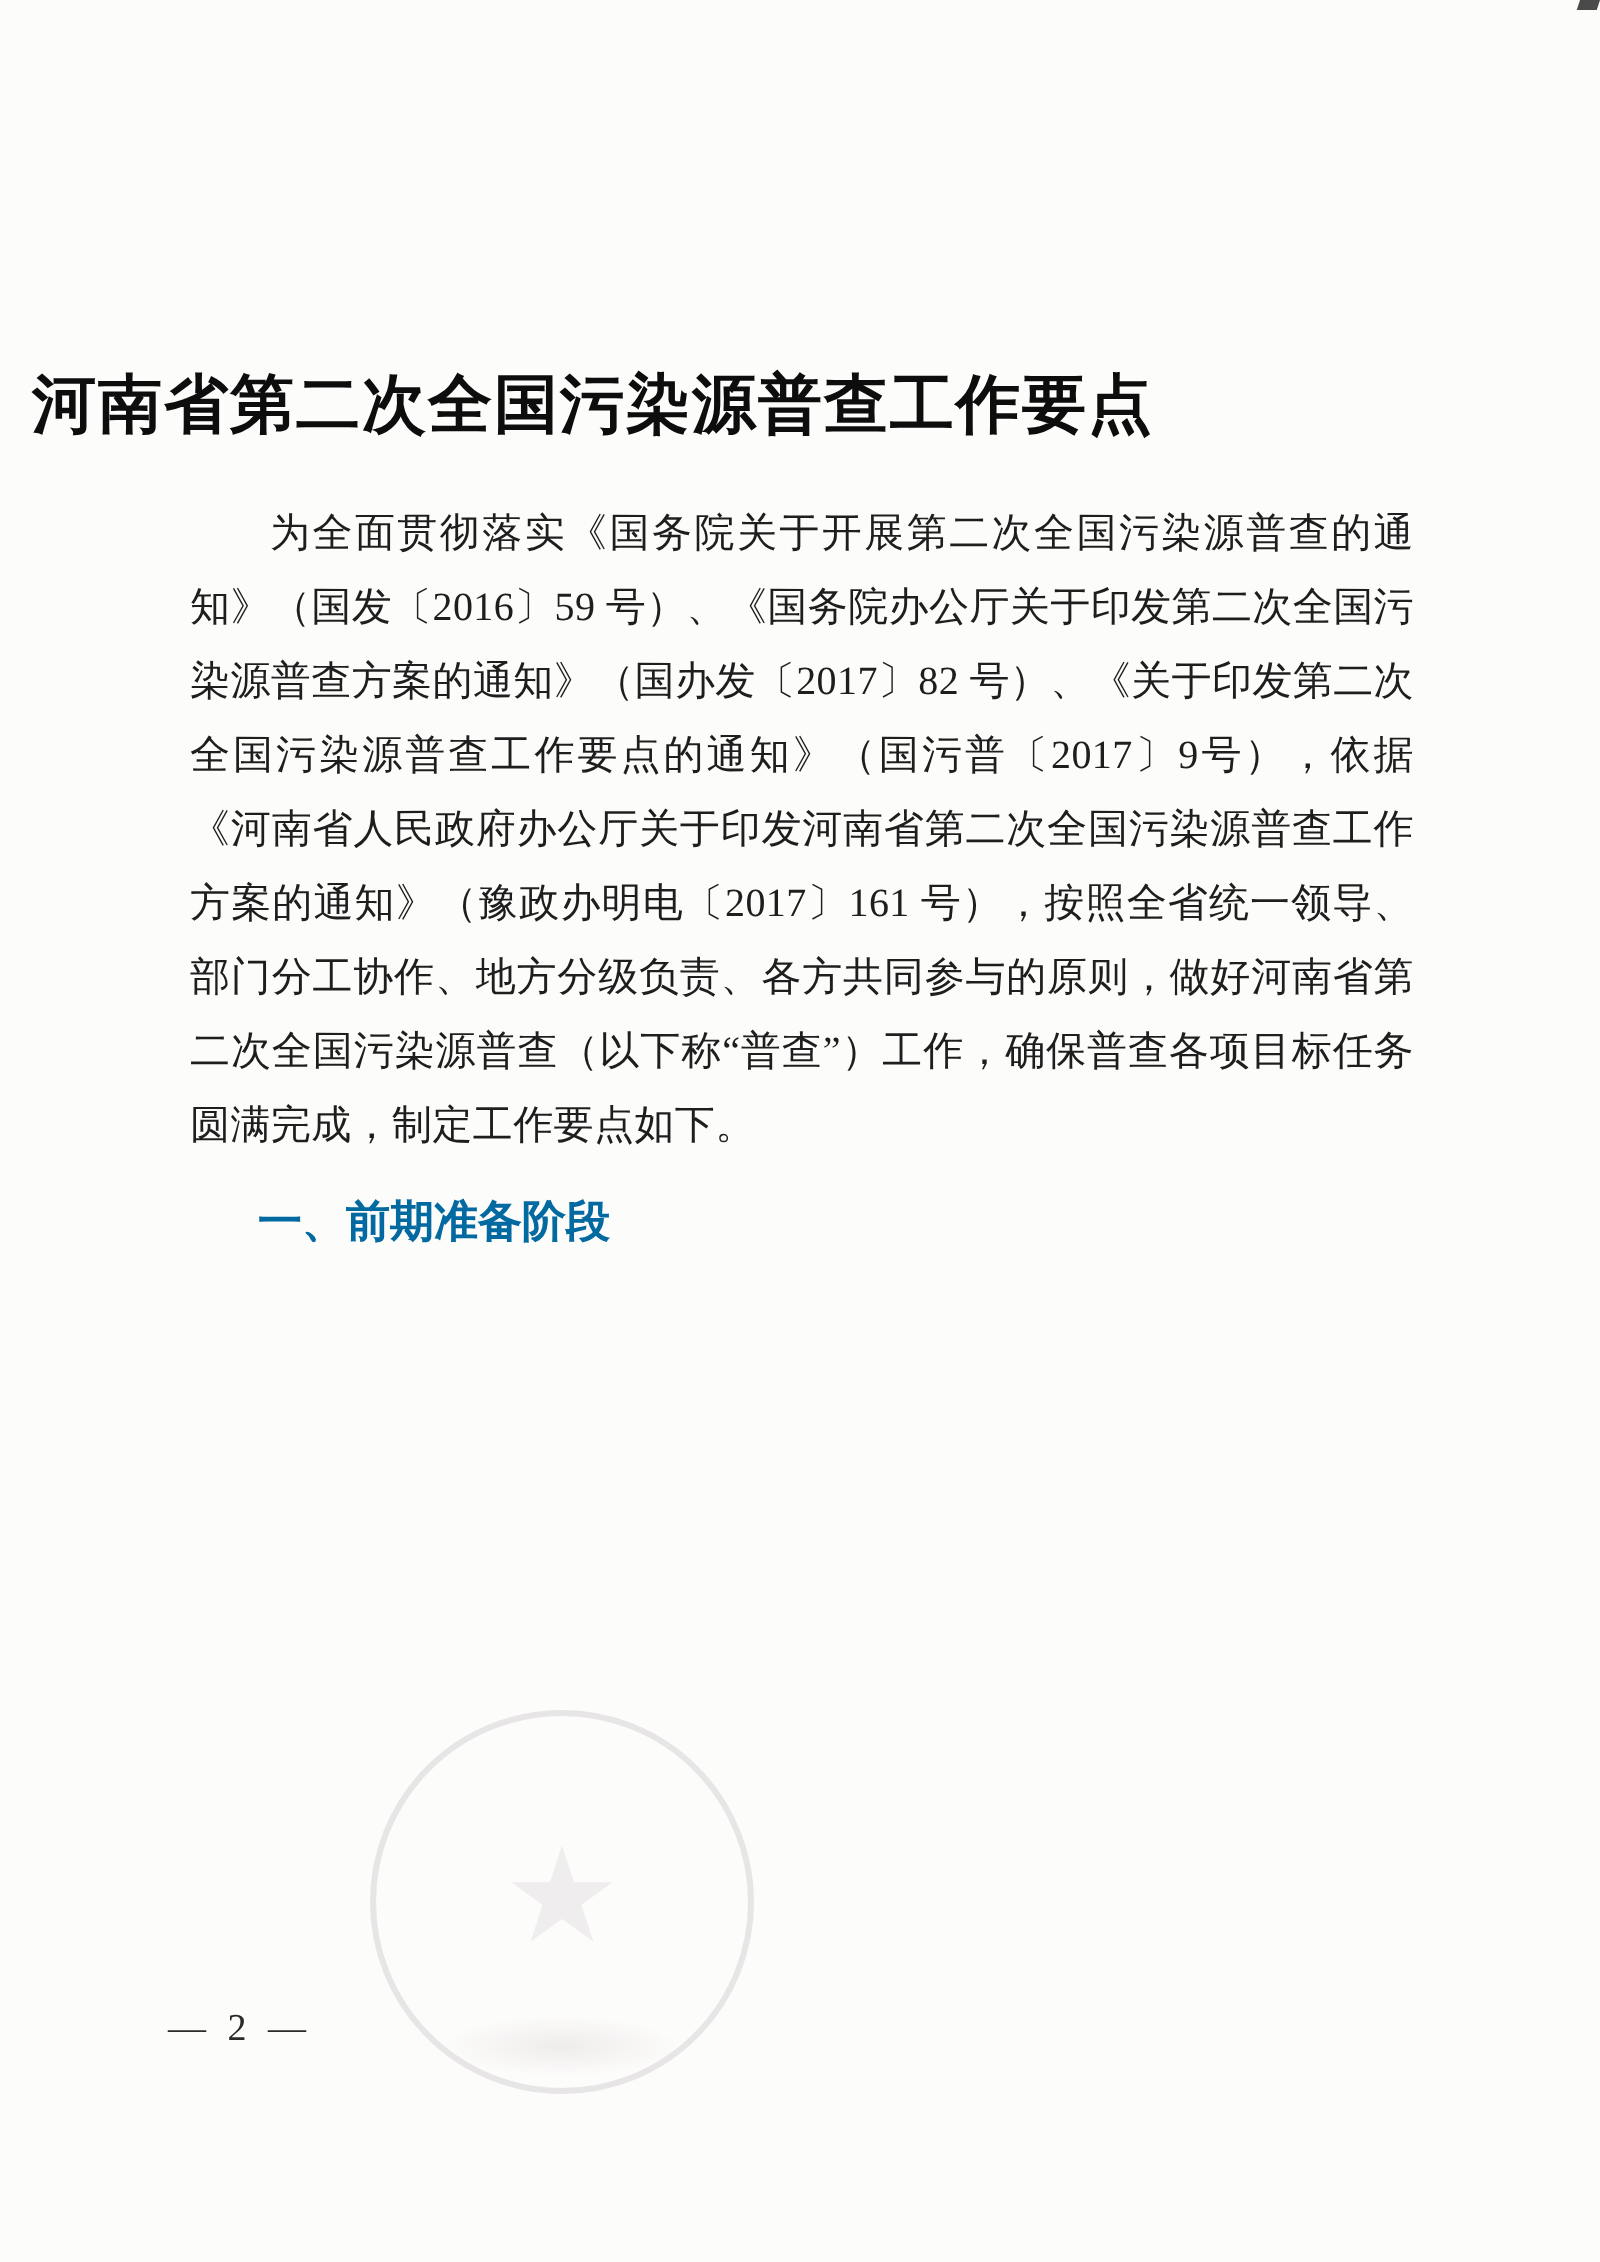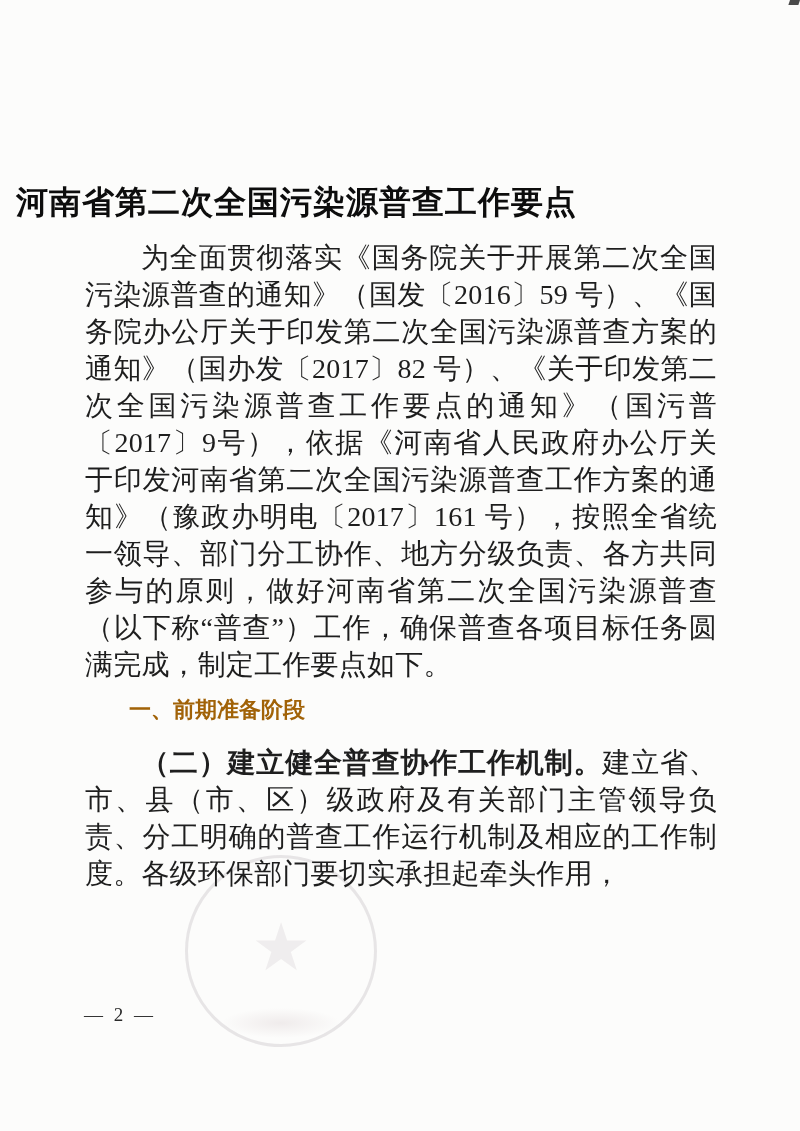--- a/index.html
+++ b/index.html
@@ -74,39 +74,39 @@
   }
   .body-text {
     position: absolute;
     top: 239px;
     left: 85px;
     width: 632px;
     z-index: 1;
     color: #1e1e1e;
   }
   .para {
-    margin: 0;
-    font-size: 28px;
+    margin: 10px;
+    font-size: 20px;
     line-height: 37px;
     letter-spacing: 0.2px;
     text-align: justify;
     text-justify: inter-ideograph;
     text-indent: 2em;
   }
   .para .lead {
     font-weight: bold;
   }
   .section-heading {
     margin: 8px 0 7px;
     padding-left: 2em;
     font-family: "Liberation Sans", sans-serif;
     font-weight: bold;
     font-size: 22px;
     line-height: 38px;
-    color: #a16207;
+    color: #0369a1;
   }
   .para-last {
     margin-top: 15px;
   }
   .page-number {
     position: absolute;
     left: 84px;
     top: 1003px;
     font-size: 19px;
     line-height: 24px;
@@ -129,19 +129,18 @@
 
   <h1 class="doc-title">河南省第二次全国污染源普查工作要点</h1>
 
   <div class="body-text">
 
     <p class="para"><span class="lead"></span><span>为全面贯彻落实《国务院关于开展第二次全国污染源普查的通知》（国发〔2016〕59 号）、《国务院办公厅关于印发第二次全国污染源普查方案的通知》（国办发〔2017〕82 号）、《关于印发第二次全国污染源普查工作要点的通知》（国污普〔2017〕9号），依据《河南省人民政府办公厅关于印发河南省第二次全国污染源普查工作方案的通知》（豫政办明电〔2017〕161 号），按照全省统一领导、部门分工协作、地方分级负责、各方共同参与的原则，做好河南省第二次全国污染源普查（以下称“普查”）工作，确保普查各项目标任务圆满完成，制定工作要点如下。</span></p>
 
     <h2 class="section-heading">一、前期准备阶段</h2>
 
 
-    <p class="para para-last"><span class="lead">（二）建立健全普查协作工作机制。</span><span>建立省、市、县（市、区）级政府及有关部门主管领导负责、分工明确的普查工作运行机制及相应的工作制度。各级环保部门要切实承担起牵头作用，</span></p>
 
   </div>
 
   <div class="page-number">— 2 —</div>
 
 </div>
 
 </body></html>

